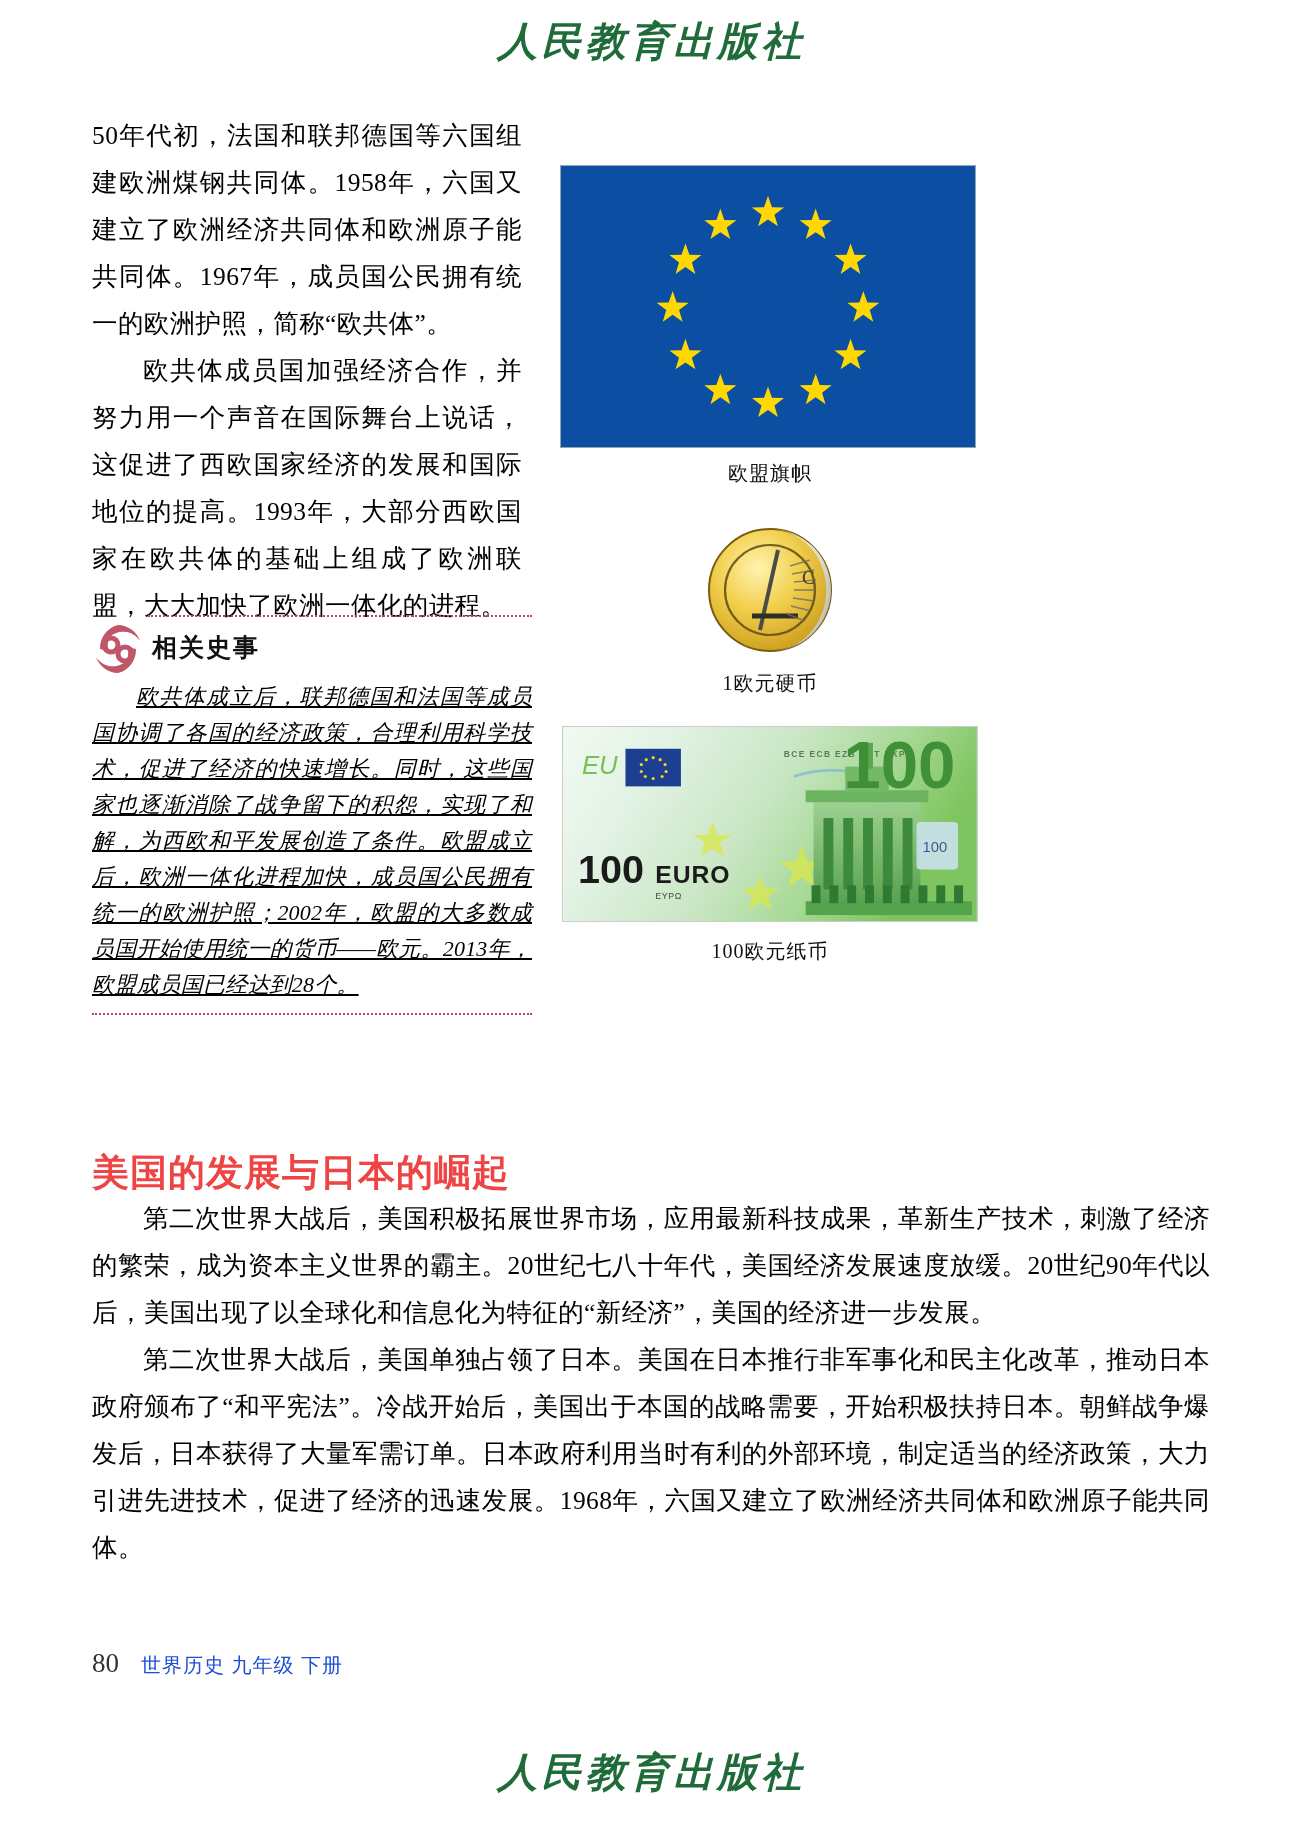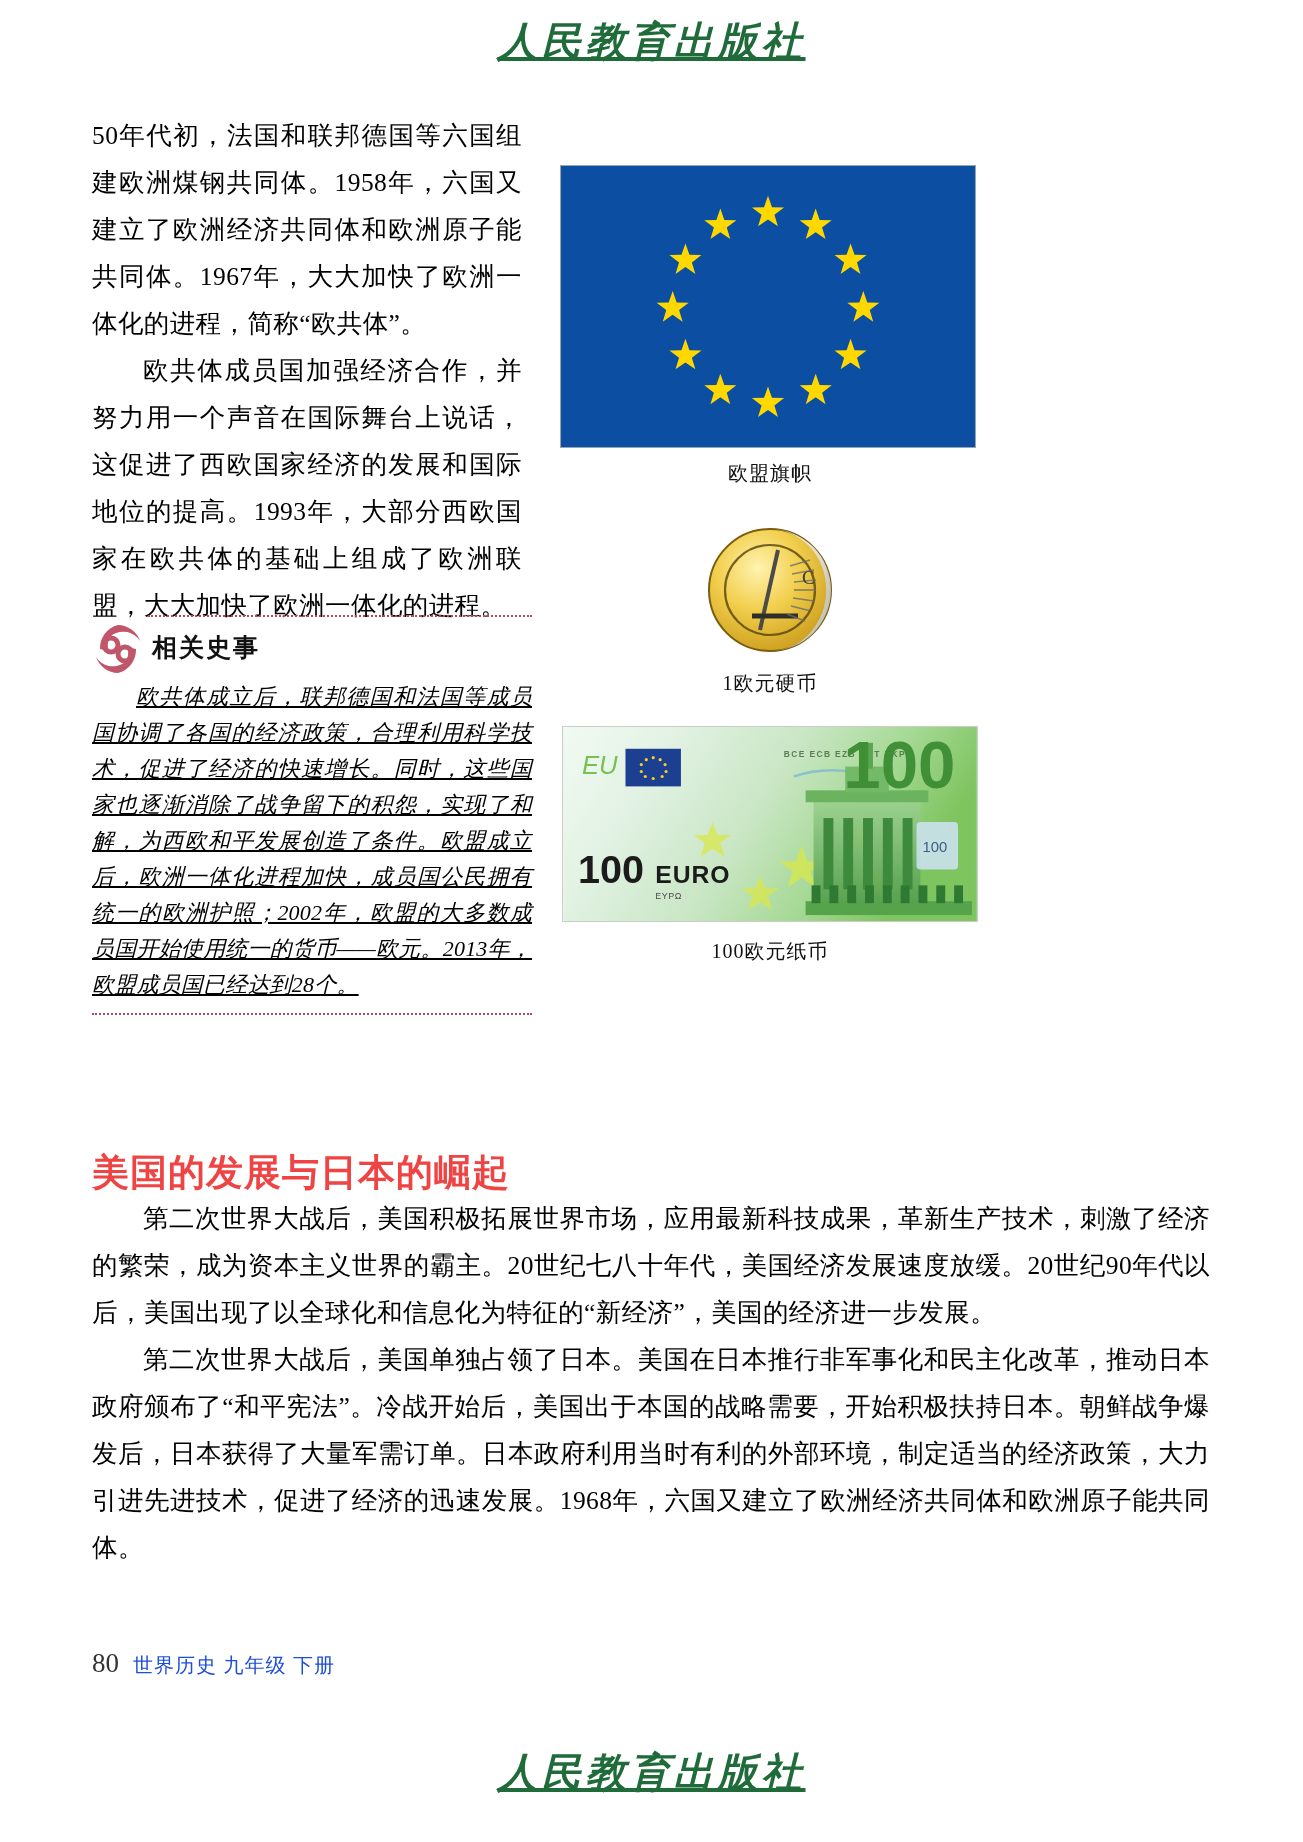--- a/index.html
+++ b/index.html
@@ -22,21 +22,20 @@
     left: 0;
     width: 1303px;
     text-align: center;
     font-family: "Liberation Serif", "DejaVu Serif", serif;
     font-size: 40px;
     font-weight: bold;
     font-style: italic;
     letter-spacing: 4px;
     color: #1f6b3a;
     white-space: nowrap;
-    text-decoration: underline;
   }
   .pub-logo.header { top: 14px; }
   .pub-logo.footer { top: 1745px; }
 
   
   .page {
     position: absolute;
     left: 0; top: 0;
     width: 1303px; height: 1842px;
   }
@@ -187,21 +186,21 @@
     line-height: 47px;
   }
 
   
   .page-foot {
     position: absolute;
     left: 92px;
     top: 1648px;
     display: flex;
     align-items: baseline;
-    gap: 14px;
+    gap: 22px;
   }
   .page-num {
     font-size: 27px;
     color: #333;
     font-family: "Liberation Serif","DejaVu Serif",serif;
   }
   .foot-title {
     font-family: "Liberation Sans", "DejaVu Sans", sans-serif;
     font-size: 20px;
     color: #1d4ed8;
@@ -209,21 +208,21 @@
   }
 </style>
 </head>
 <body>
 
 <div class="page">
 
   <div class="pub-logo header">人民教育出版社</div>
 
   <div class="col-left">
-    <p class="body-para">50年代初，法国和联邦德国等六国组建欧洲煤钢共同体。1958年，六国又建立了欧洲经济共同体和欧洲原子能共同体。1967年，大大加快了欧洲一体化的进程，简称“欧共体”。</p>
+    <p class="body-para">50年代初，法国和联邦德国等六国组建欧洲煤钢共同体。1958年，六国又建立了欧洲经济共同体和欧洲原子能共同体。1967年，成员国公民拥有统一的欧洲护照，简称“欧共体”。</p>
     <p class="body-para indent">欧共体成员国加强经济合作，并努力用一个声音在国际舞台上说话，这促进了西欧国家经济的发展和国际地位的提高。1993年，大部分西欧国家在欧共体的基础上组成了欧洲联盟，大大加快了欧洲一体化的进程。</p>
   </div>
 
   <div class="col-right">
 
     <div>
       <div class="flag-wrap">
         <svg class="flag-stars" viewBox="0 0 416 283">
           <g fill="#ffd800" id="star-group">
               <polygon points="208.00,30.00 212.00,41.50 224.17,41.75 214.47,49.10 217.99,60.75 208.00,53.80 198.01,60.75 201.53,49.10 191.83,41.75 204.00,41.50"></polygon>

